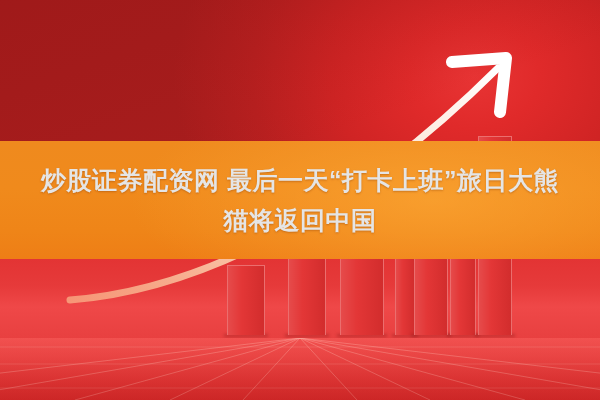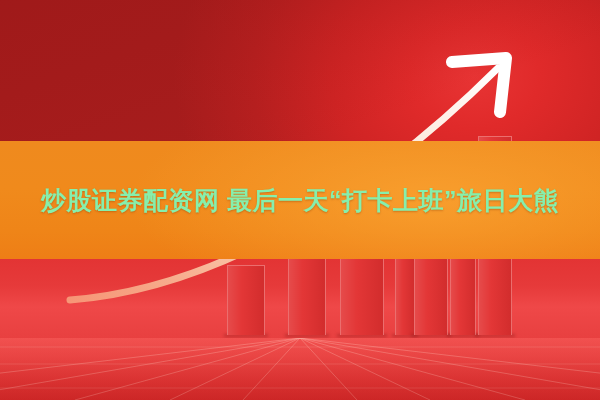--- a/index.html
+++ b/index.html
@@ -58,21 +58,21 @@
     position:absolute;bottom:61px;height:5px;
     background:linear-gradient(180deg, rgba(110,10,10,.38), rgba(110,10,10,0));
     filter:blur(1.5px);
   }
   
   .arrow{position:absolute;inset:0;pointer-events:none;}
   
   .headline{
     position:absolute;left:0;right:0;top:141px;height:118px;
     display:flex;flex-direction:column;align-items:center;justify-content:center;
-    color:#86efac;font-weight:bold;font-size:25px;line-height:40px;
+    color:#e5e5e5;font-weight:bold;font-size:25px;line-height:40px;
     letter-spacing:.5px;
     text-shadow:0 1px 2px rgba(120,45,0,.35);
     padding:0 14px;box-sizing:border-box;text-align:center;
   }
   .headline .ln{white-space:nowrap;}
 </style>
 </head>
 <body>
 
 <div id="stage">
@@ -133,15 +133,16 @@
     <path d="M 70 300 C 200 290, 350 215, 498 68" fill="none" stroke="url(#agr)" stroke-width="7" stroke-linecap="round"></path>
     <path d="M 452 62 L 506 58 L 500 112" fill="none" stroke="#ffffff" stroke-width="12" stroke-linecap="round" stroke-linejoin="round"></path>
   </svg>
 
   <div class="band">
     <div class="band-inner-glow"></div>
   </div>
 
   <div class="headline">
     <div class="ln">炒股证券配资网 最后一天“打卡上班”旅日大熊</div>
+    <div class="ln">猫将返回中国</div>
   </div>
 
 </div>
 
 </body></html>

